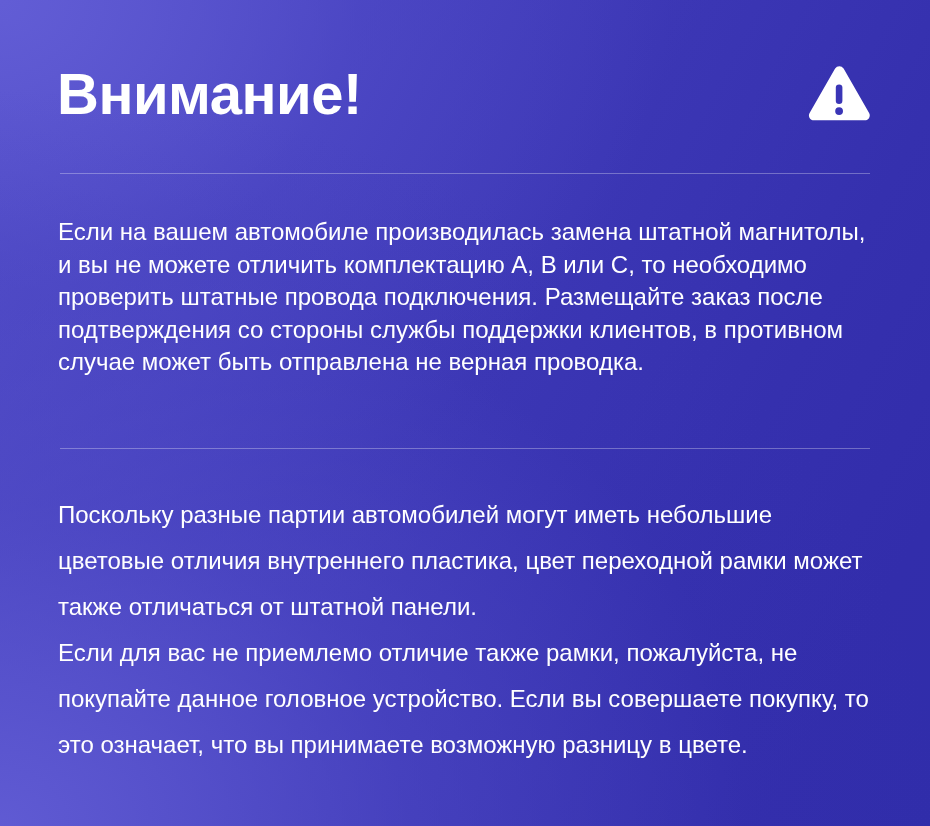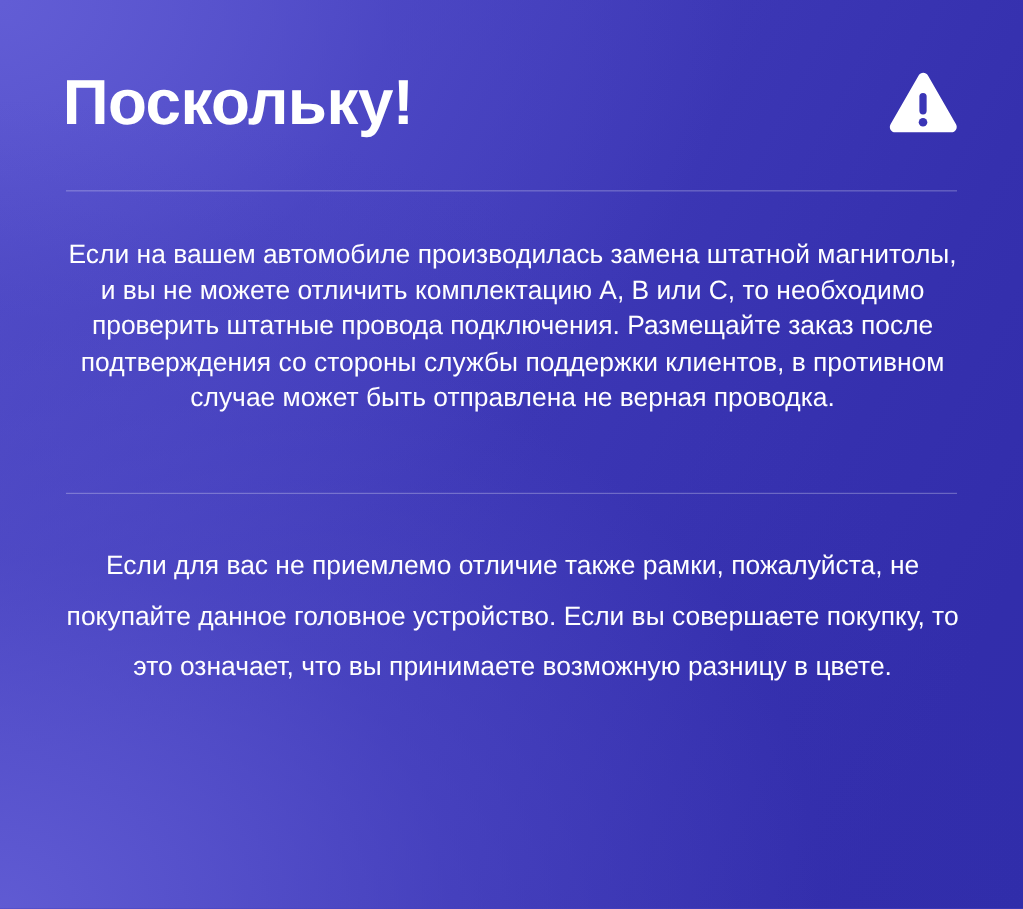--- a/index.html
+++ b/index.html
@@ -67,21 +67,20 @@
   }
   .divider-top    { top: 173px; }
   .divider-middle { top: 448px; }
 
   
   .section {
     position: absolute;
     left: 58px;
     width: 816px;
     color: #ffffff;
-    text-align: center;
   }
 
   .section p {
     margin: 0;
     font-size: 24px;
     font-weight: 500;
     color: #ffffff;
   }
 
   .section-primary     { top: 216px; }
@@ -91,36 +90,37 @@
   .section-secondary p { line-height: 46px; }
 
   .section-secondary .para-gap { margin-top: 0; }
 </style>
 </head>
 <body>
 
 <div class="notice-banner">
 
   <div class="banner-header">
-    <h1 class="banner-title">Поскольку!</h1>
+    <h1 class="banner-title">Внимание!</h1>
 
     <span class="warning-icon-wrap">
       <svg class="warning-icon" viewBox="0 0 66 66" aria-hidden="true" focusable="false">
         <path d="M29.1 6.6 L3.6 50.9 c-1.9 3.3 0.5 7.4 4.3 7.4 h50.9 c3.8 0 6.2 -4.1 4.3 -7.4 L37.6 6.6 c-1.9 -3.3 -6.6 -3.3 -8.5 0 Z" fill="#ffffff"></path>
         <rect x="29.8" y="22.5" width="6.6" height="19.5" rx="3.3" fill="#3a35b6"></rect>
         <circle cx="33.1" cy="49.1" r="3.9" fill="#3a35b6"></circle>
       </svg>
     </span>
   </div>
 
   <div class="divider divider-top"></div>
 
   <div class="section section-primary">
     <p>Если на вашем автомобиле производилась замена штатной магнитолы, и вы не можете отличить комплектацию A, B или C, то необходимо проверить штатные провода подключения. Размещайте заказ после подтверждения со стороны службы поддержки клиентов, в противном случае может быть отправлена не верная проводка.</p>
   </div>
 
   <div class="divider divider-middle"></div>
 
   <div class="section section-secondary">
+    <p>Поскольку разные партии автомобилей могут иметь небольшие цветовые отличия внутреннего пластика, цвет переходной рамки может также отличаться от штатной панели.</p>
     <p class="para-gap">Если для вас не приемлемо отличие также рамки, пожалуйста, не покупайте данное головное устройство. Если вы совершаете покупку, то это означает, что вы принимаете возможную разницу в цвете.</p>
   </div>
 
 </div>
 
 </body></html>

